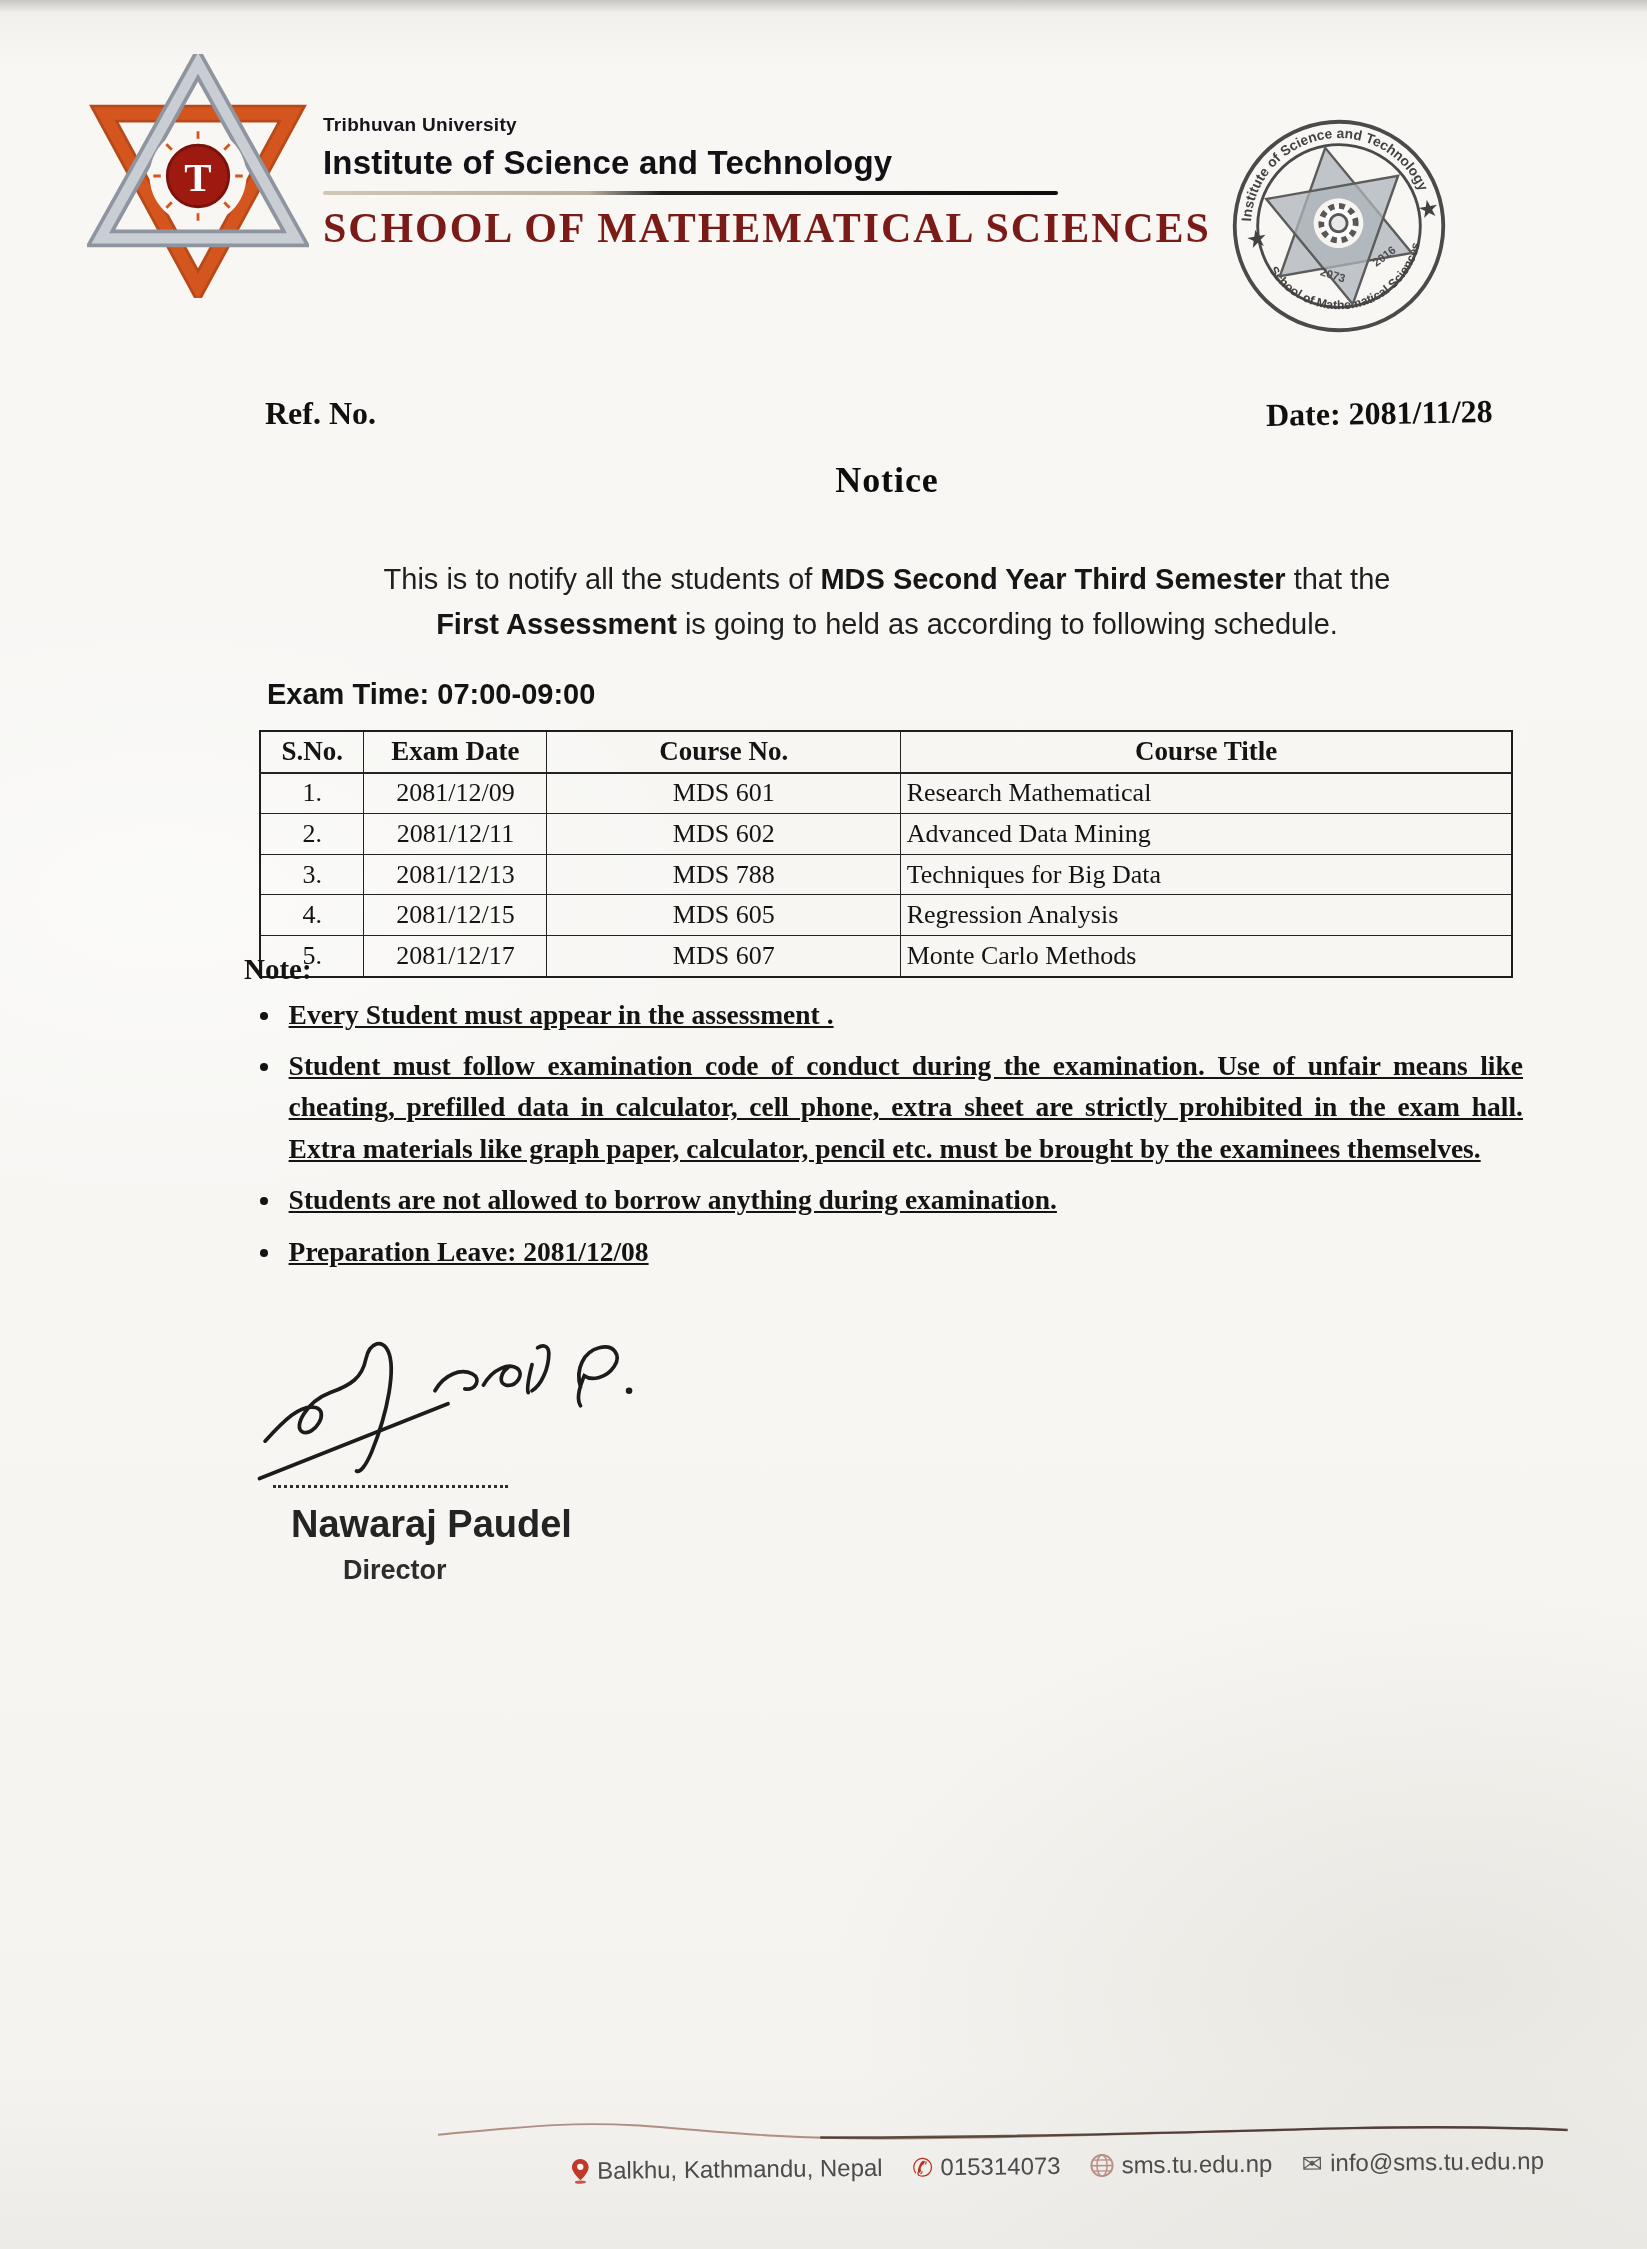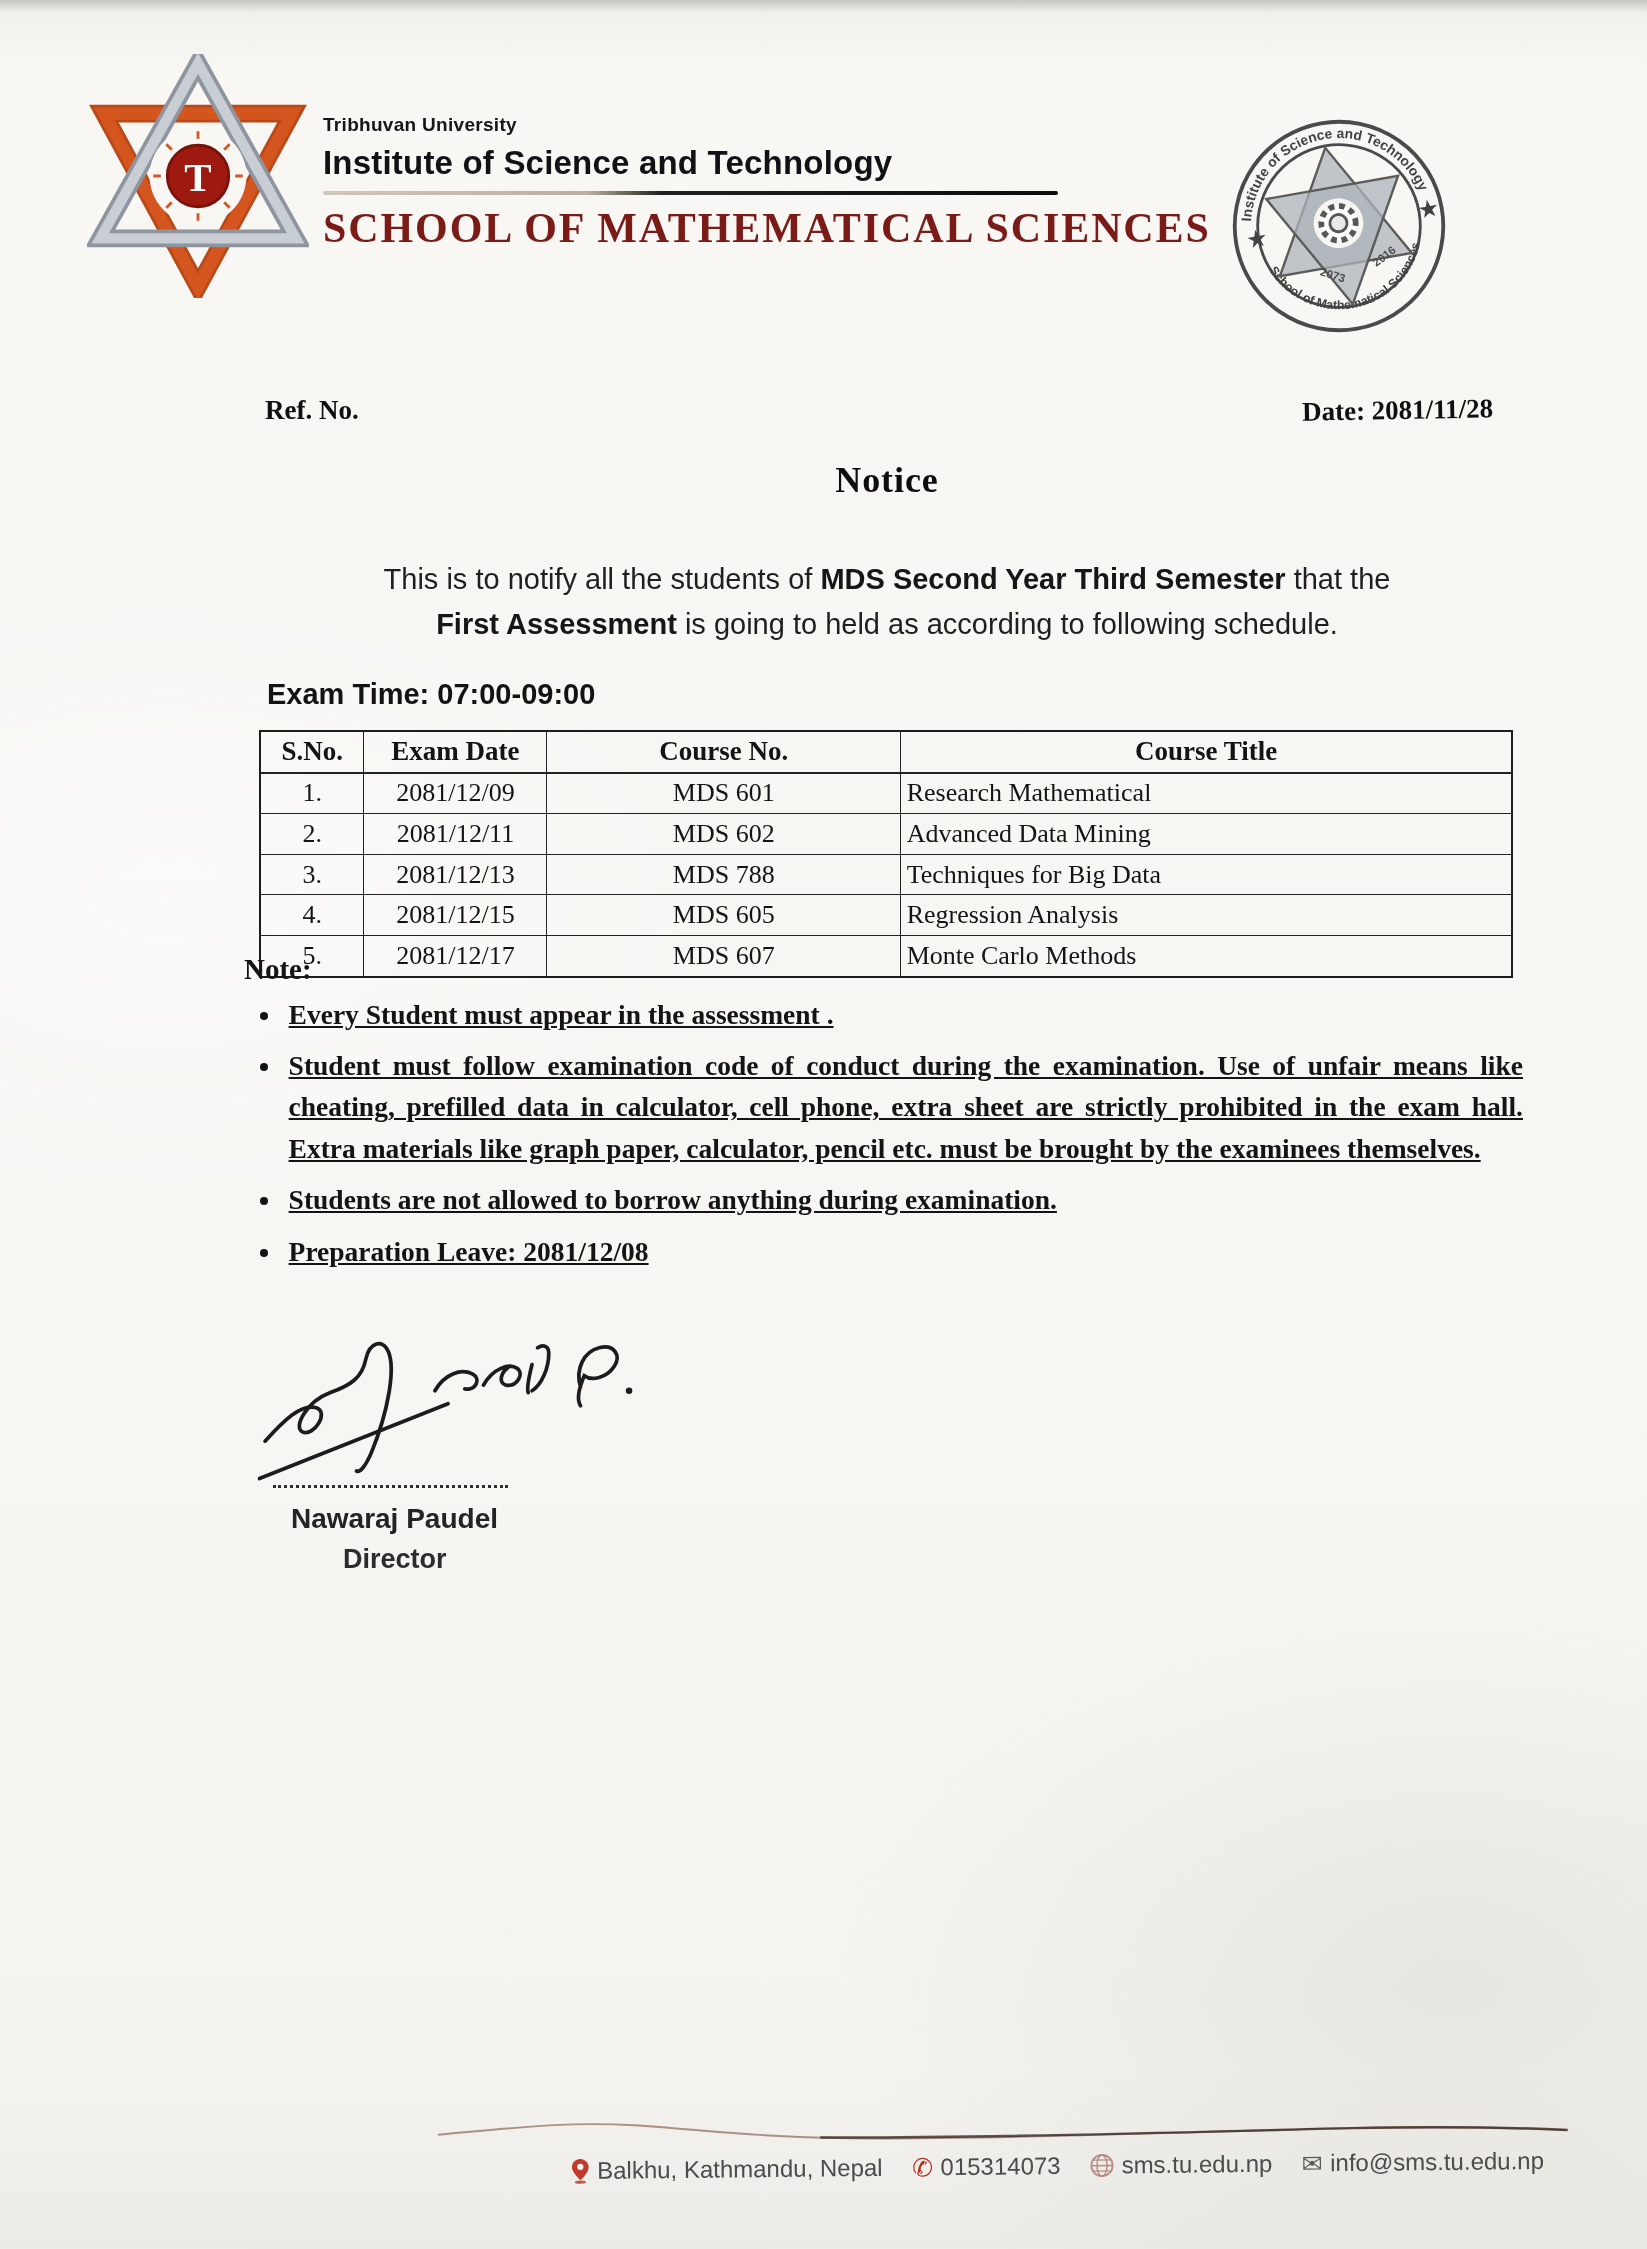--- a/index.html
+++ b/index.html
@@ -22,21 +22,21 @@
   .h-divider{width:735px;height:4.7px;margin-top:8.4px;border-radius:1.9px;
     background:linear-gradient(90deg,#cfc8b6 0%,#b9b1a0 36%,#20201e 46%,#0c0c0c 100%);}
   .h-school{font-family:"Liberation Serif",serif;font-weight:700;font-size:42px;
     color:#7a1b18;letter-spacing:1.9px;margin-top:8.4px;white-space:nowrap;}
   .seal{position:absolute;left:1229px;top:116px;width:220px;height:220px;
     transform:rotate(-10deg);opacity:.92;}
 
   
   .ref-row{position:absolute;left:265px;right:154px;top:395px;display:flex;
     justify-content:space-between;font-family:"Liberation Serif",serif;font-weight:700;
-    font-size:27px;color:#101010;}
+    font-size:32px;color:#101010;}
   .date-label{transform:rotate(-1deg);}
 
   
   .page-title{position:absolute;left:264px;top:459px;width:1246px;text-align:center;
     font-family:"Liberation Serif",serif;font-weight:700;font-size:36px;color:#0d0d0d;
     letter-spacing:0.9px;}
   .intro{position:absolute;left:264px;top:557px;width:1246px;text-align:center;
     font-size:29px;line-height:1.55;color:#1f1f1f;}
   .intro b{font-weight:700;color:#161616;}
 
@@ -55,21 +55,21 @@
     font-family:"Liberation Serif",serif;font-weight:700;color:#141414;}
   .note-label{font-size:29px;}
   .notes-list{margin:7.5px 0 0 0;padding-left:39px;font-size:27.5px;line-height:1.5;}
   .notes-list li{margin-bottom:10.3px;padding-left:5.6px;text-decoration:underline;}
   .notes-list li.long{text-align:justify;}
 
   
   .signature{position:absolute;left:252px;top:1331px;width:429px;}
   .sig-scribble{display:block;}
   .sig-dots{width:235px;margin-left:20.5px;border-bottom:3.7px dotted #2e2e2e;height:0;}
-  .sig-name{margin:15px 0 4px 39px;font-weight:700;font-size:28px;color:#242424;}
+  .sig-name{margin:15px 0 4px 39px;font-weight:700;font-size:38px;color:#242424;}
   .sig-title{margin:9.3px 0 0 91px;font-weight:700;font-size:27px;color:#2c2c2c;}
 
   
   .footer-divider{position:absolute;left:0;top:2114px;width:1647px;height:32px;}
   .footer{position:absolute;left:571px;right:103px;top:2152px;display:flex;
     align-items:center;justify-content:space-between;font-size:24px;color:#4c4c4c;
     transform:rotate(-.6deg);}
   .f-item{display:flex;align-items:center;gap:7.5px;white-space:nowrap;}
   .glyph-icon{font-family:"DejaVu Sans",sans-serif;font-size:25px;line-height:1;}
   .phone-red{color:#b93121;}

